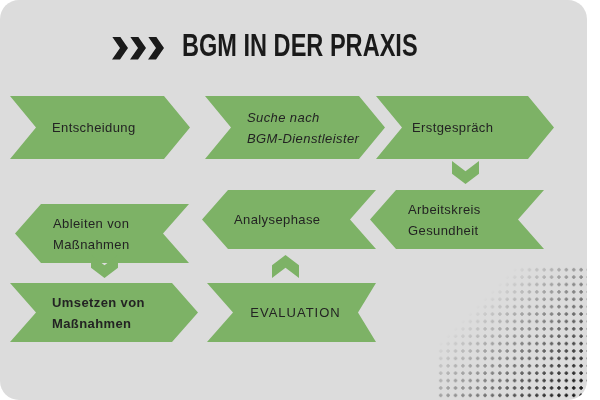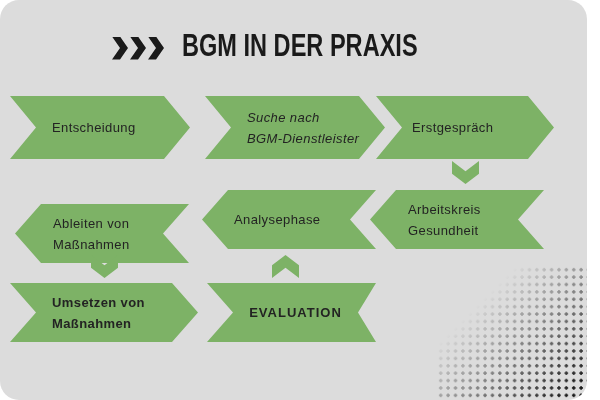--- a/index.html
+++ b/index.html
@@ -26,21 +26,21 @@
   }
   
   .chev{
     position:absolute;background:var(--green,#7db266);
     display:flex;flex-direction:column;justify-content:center;
     color:var(--box-text,#232323);font-size:13px;letter-spacing:.4px;line-height:21px;
   }
   .chev span{display:block;}
   .right{clip-path:polygon(0 0,calc(100% - 26px) 0,100% 50%,calc(100% - 26px) 100%,0 100%,26px 50%);}
   .left {clip-path:polygon(0 50%,26px 0,100% 0,calc(100% - 26px) 50%,100% 100%,26px 100%);}
-  .ribbon{clip-path:polygon(0 0,100% 0,calc(100% - 18px) 50%,100% 100%,0 100%,26px 50%);font-weight:bold;}
+  .ribbon{clip-path:polygon(0 0,100% 0,calc(100% - 18px) 50%,100% 100%,0 100%,26px 50%);}
   .b1{left:10px; top:96px; width:180px;height:63px;padding-left:42px;}
   .b2{left:205px;top:96px; width:180px;height:63px;padding-left:42px;font-style:italic;}
   .b3{left:376px;top:96px; width:178px;height:63px;padding-left:36px;}
   .b4{left:15px; top:204px;width:174px;height:59px;padding-left:38px;}
   .b5{left:202px;top:190px;width:174px;height:59px;padding-left:32px;}
   .b6{left:370px;top:190px;width:174px;height:59px;padding-left:38px;}
   .b7{left:10px; top:283px;width:188px;height:59px;padding-left:42px;font-weight:bold;}
   .b8{left:207px;top:283px;width:169px;height:59px;text-align:center;padding-left:26px;padding-right:18px;letter-spacing:1px;}
   
   .varrow{position:absolute;background:var(--green,#7db266);}

